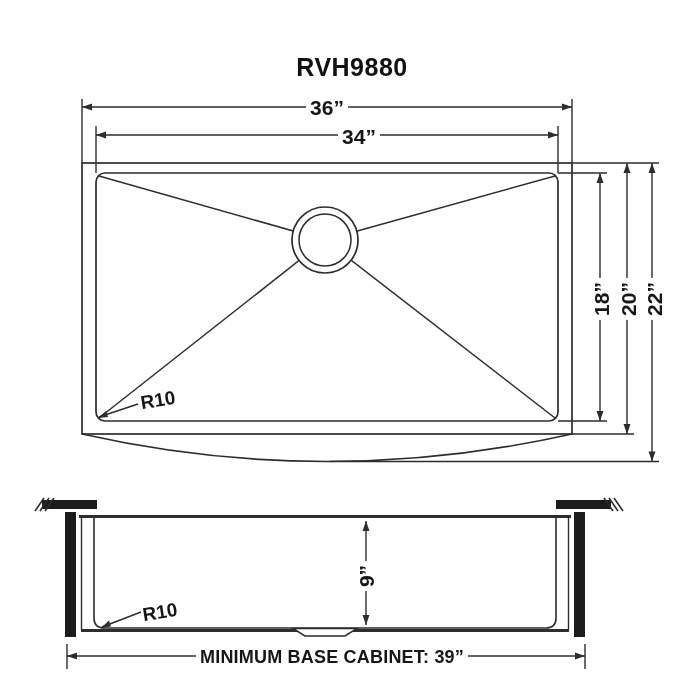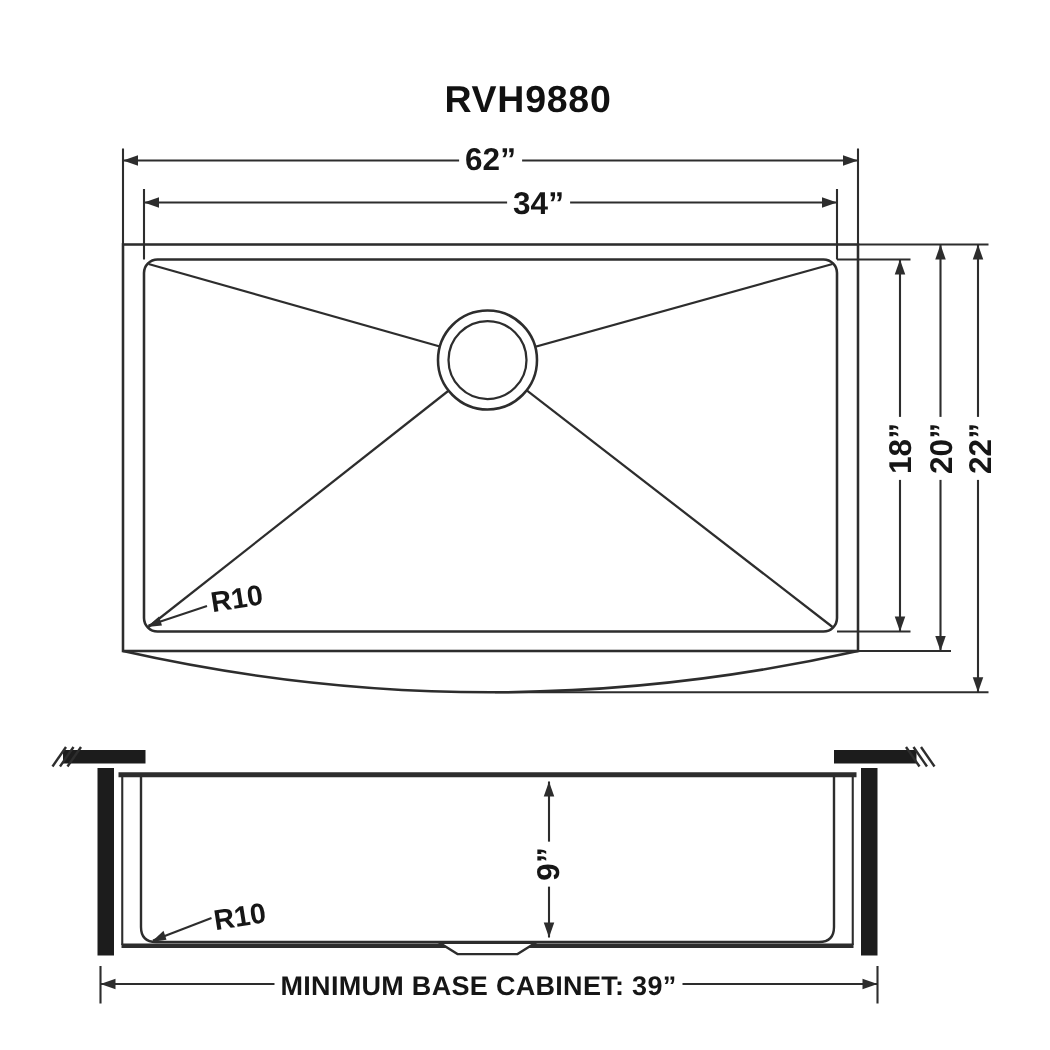--- a/index.html
+++ b/index.html
@@ -131,27 +131,27 @@
         <line x1="585" y1="644" x2="585" y2="669"></line>
         <line x1="67" y1="656" x2="585" y2="656"></line>
         <polygon points="67,656 77,652.5 77,659.5" fill="#2d2d2d" stroke="none"></polygon>
         <polygon points="585,656 575,652.5 575,659.5" fill="#2d2d2d" stroke="none"></polygon>
       </g>
     </g>
   </svg>
 
   <div class="title">RVH9880</div>
 
-  <div class="lbl dim" style="left:327px;top:107px;">62”</div>
+  <div class="lbl dim" style="left:327px;top:107px;">36”</div>
   <div class="lbl dim" style="left:327px;top:136px;margin-left:32px;">34”</div>
 
   <div class="lbl dim rot" style="left:601px;top:299px;">18”</div>
   <div class="lbl dim rot" style="left:628px;top:299px;">20”</div>
   <div class="lbl dim rot" style="left:654px;top:299px;">22”</div>
 
   <div class="lbl r10 tilt" style="left:158px;top:400px;">R10</div>
 
   <div class="lbl dim rot" style="left:366px;top:576px;">9”</div>
 
   <div class="lbl r10 tilt" style="left:160px;top:612px;">R10</div>
 
-  <div class="lbl note" style="left:319px;top:657px;">MINIMUM BASE CABINET: 39”</div>
+  <div class="lbl note" style="left:332px;top:657px;">MINIMUM BASE CABINET: 39”</div>
 </div>
 
 </body></html>

